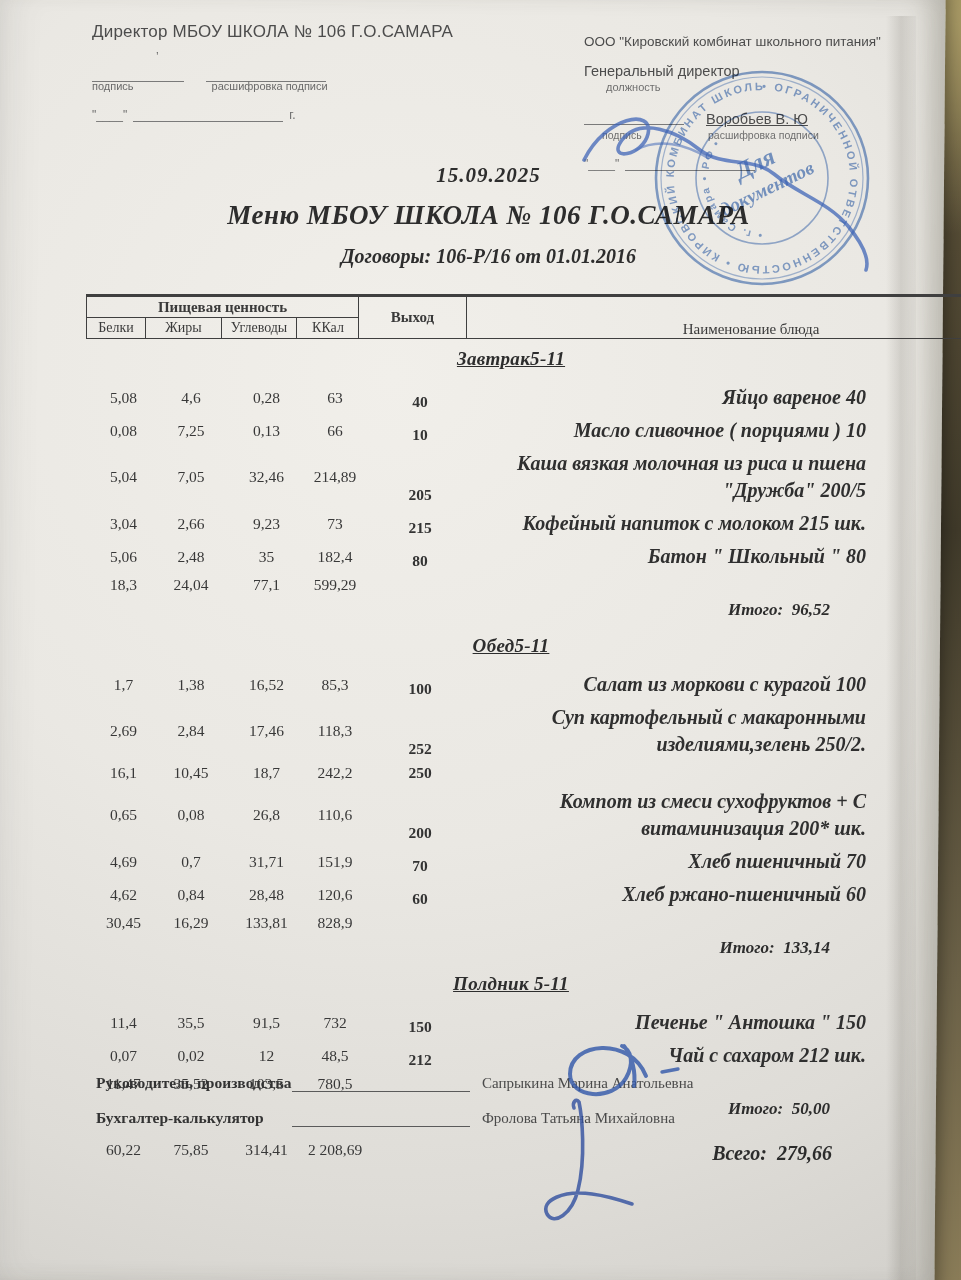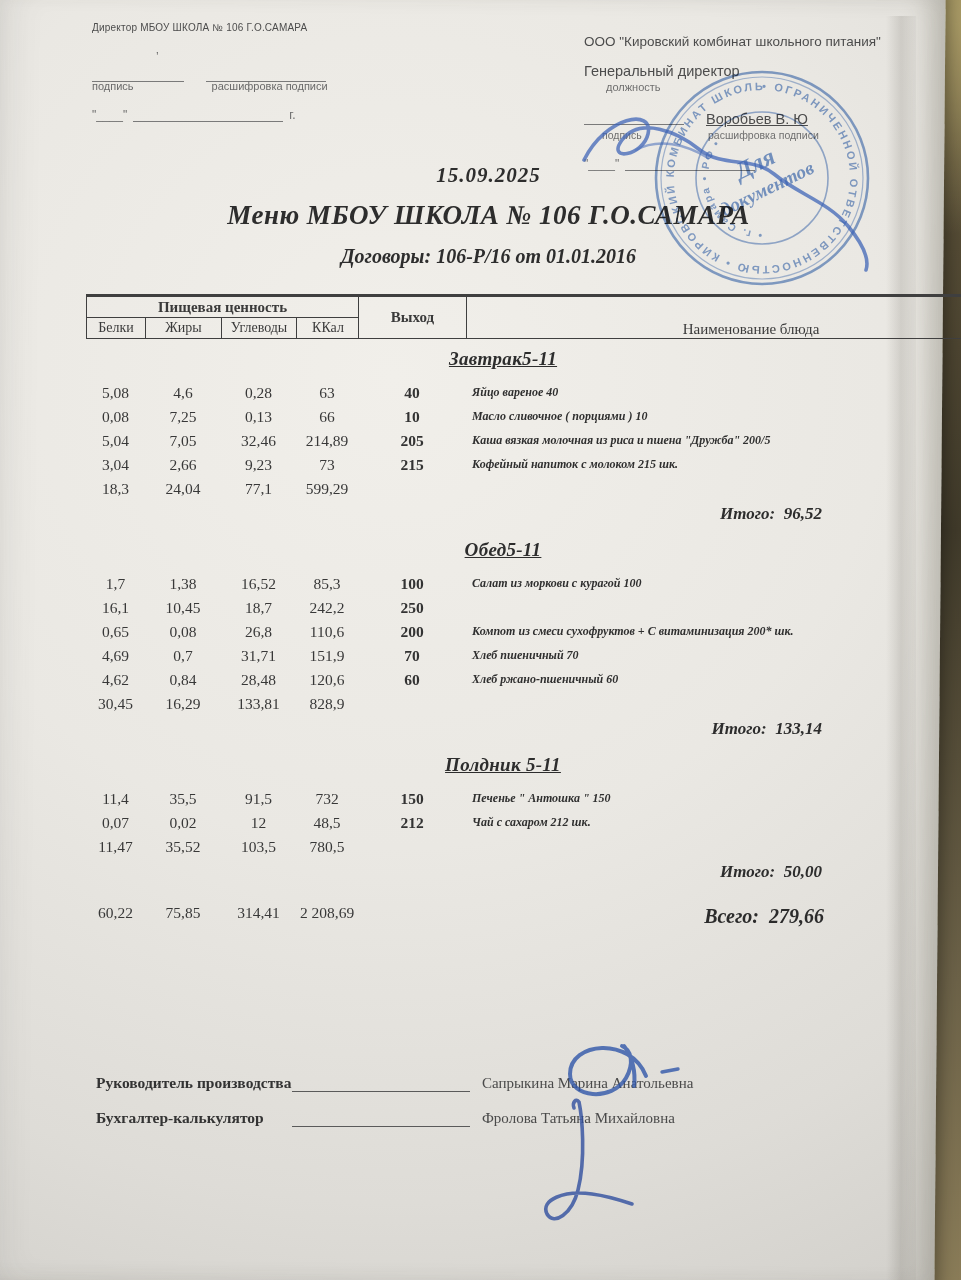--- a/index.html
+++ b/index.html
@@ -13,21 +13,21 @@
   .paper {
     position:absolute; left:-8px; top:-16px; width:948px; height:1310px;
     transform:rotate(0.5deg);
     background:radial-gradient(ellipse 130% 90% at 42% 30%, #f1efea 0%, #eae8e3 40%, #dedcd7 70%, #cbc9c4 100%);
     box-shadow:0 0 20px rgba(0,0,0,.5), inset -16px 0 26px rgba(90,85,70,.28), inset 12px 0 34px rgba(80,80,80,.12);
   }
   .content { position:absolute; left:8px; top:16px; width:961px; height:1280px; }
   .crease { position:absolute; left:878px; top:0; width:30px; height:100%;
     background:linear-gradient(90deg, rgba(60,55,45,0), rgba(60,55,45,.14), rgba(60,55,45,.04)); }
   .hdr-left { position:absolute; left:84px; top:6px; width:420px; }
-  .director-line { font-family:"Liberation Sans", sans-serif; font-size:10px; color:#4c4c4c; letter-spacing:.2px; }
+  .director-line { font-family:"Liberation Sans", sans-serif; font-size:17px; color:#4c4c4c; letter-spacing:.2px; }
   .tickmark { font-family:"Liberation Sans", sans-serif; color:#6a6a6a; font-size:12px; }
   .tick1 { position:absolute; left:64px; top:28px; }
   .blank { display:inline-block; border-bottom:1.5px solid #7a7a7a; height:13px; vertical-align:bottom; }
   .sigline-row { position:absolute; top:42px; left:0; width:420px; }
   .sigline-row .b1 { width:92px; } .sigline-row .b2 { width:120px; margin-left:22px; }
   .siglabel-row { position:absolute; top:58px; left:0; width:420px; font-family:"Liberation Sans", sans-serif; font-size:11px; color:#6a6a6a; }
   .siglabel-row .l2 { margin-left:78px; }
   .dateline-row { position:absolute; top:86px; left:0; font-family:"Liberation Sans", sans-serif; font-size:12px; color:#6a6a6a; }
   .dateline-row .b3 { width:150px; margin:0 6px; }
 
@@ -59,27 +59,27 @@
     border:1.6px solid #3f3f3f; border-top-width:3px; display:grid; grid-template-columns:272px 108px auto; }
   .group-cell { border-right:1.6px solid #3f3f3f; display:flex; flex-direction:column; }
   .group-top { flex:1.05; border-bottom:1.4px solid #3f3f3f; display:flex; align-items:center; justify-content:center;
     font-weight:bold; font-size:15px; }
   .group-sub { flex:1; display:grid; grid-template-columns:59px 76px 75px 62px; }
   .group-sub span { display:flex; align-items:center; justify-content:center; font-size:14px; border-right:1.2px solid #3f3f3f; box-sizing:border-box; }
   .group-sub span:last-child { border-right:none; }
   .out-head { border-right:1.6px solid #3f3f3f; display:flex; align-items:center; justify-content:center; font-weight:bold; font-size:15px; }
   .dish-head { display:flex; align-items:center; justify-content:center; font-weight:normal; font-size:15px;margin-top:24px; }
 
-  .sections { position:absolute; left:78px; top:330px; width:834px; }
+  .sections { position:absolute; left:86px; top:330px; width:834px; }
   .section-title { text-align:center; font-weight:bold; font-style:italic; font-size:19px; text-decoration:underline;
     margin:2px 0 14px; color:#2d2d2d; letter-spacing:.3px; }
   .menu-row, .subtotal-row, .grand-row { display:grid; grid-template-columns:59px 76px 75px 62px 108px auto; margin-bottom:6px; }
   .num { text-align:center; font-size:15.5px; align-self:center; color:#383838; }
   .outv { text-align:center; font-size:15.5px; font-weight:bold; align-self:end; color:#333; }
-  .dish { font-weight:bold; font-style:italic; font-size:12px; padding-left:6px; max-width:386px; line-height:1.35; color:#2f2f2f; }
+  .dish { font-weight:bold; font-style:italic; font-size:20px; padding-left:6px; max-width:386px; line-height:1.35; color:#2f2f2f;text-align:right; }
   .subtotal-row { margin-top:2px; }
   .total-row { text-align:right; padding-right:98px; font-weight:bold; font-style:italic; font-size:17px;
     margin:6px 0 15px; color:#2d2d2d; }
   .grand-row { margin-top:4px; }
   .grand-label-cell { text-align:right; padding-right:96px; font-weight:bold; font-style:italic; font-size:20px; color:#2b2b2b; padding-top:8px; }
 
   
   .footer { position:absolute; left:88px; top:1058px; width:800px; }
   .foot-row { display:flex; align-items:flex-end; margin-bottom:17px; }
   .foot-label { width:196px; font-weight:bold; font-size:15.5px; color:#333; }
@@ -203,20 +203,28 @@
 
   <div class="menu-row">
     <span class="num">3,04</span>
     <span class="num">2,66</span>
     <span class="num">9,23</span>
     <span class="num">73</span>
     <span class="outv">215</span>
     <span class="dish">Кофейный напиток с молоком  215  шк.</span>
   </div>
 
+  <div class="menu-row">
+    <span class="num">5,06</span>
+    <span class="num">2,48</span>
+    <span class="num">35</span>
+    <span class="num">182,4</span>
+    <span class="outv">80</span>
+    <span class="dish">Батон "  Школьный  "   80</span>
+  </div>
 </div>
     <div class="subtotal-row">
       <span class="num">18,3</span>
       <span class="num">24,04</span>
       <span class="num">77,1</span>
       <span class="num">599,29</span>
       <span></span>
             <span></span>
     </div>
     <div class="total-row">
@@ -230,20 +238,28 @@
     <div>
   <div class="menu-row">
     <span class="num">1,7</span>
     <span class="num">1,38</span>
     <span class="num">16,52</span>
     <span class="num">85,3</span>
     <span class="outv">100</span>
     <span class="dish">Салат из моркови с курагой  100</span>
   </div>
 
+  <div class="menu-row">
+    <span class="num">2,69</span>
+    <span class="num">2,84</span>
+    <span class="num">17,46</span>
+    <span class="num">118,3</span>
+    <span class="outv">252</span>
+    <span class="dish">Суп картофельный с макаронными изделиями,зелень 250/2.</span>
+  </div>
 
   <div class="menu-row">
     <span class="num">16,1</span>
     <span class="num">10,45</span>
     <span class="num">18,7</span>
     <span class="num">242,2</span>
     <span class="outv">250</span>
   </div>
 
   <div class="menu-row">

